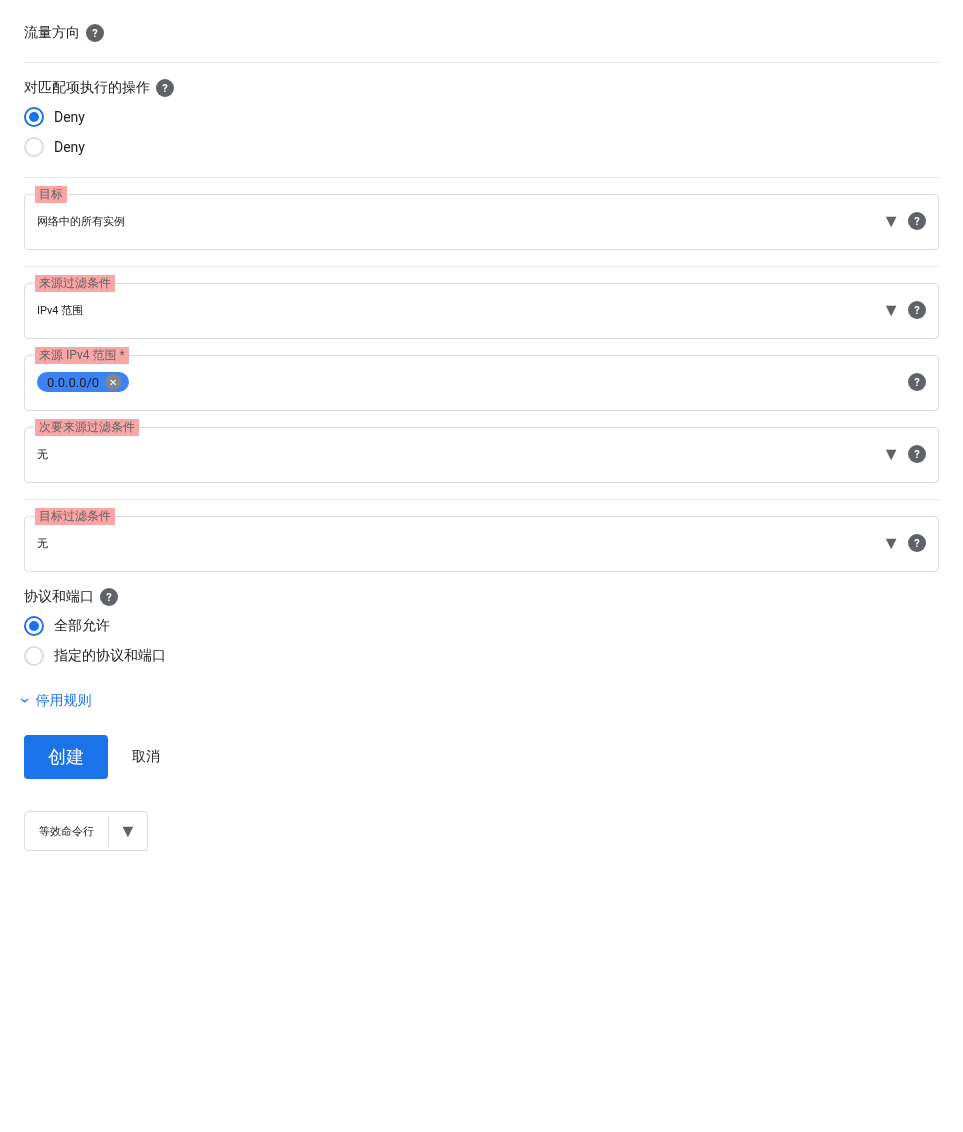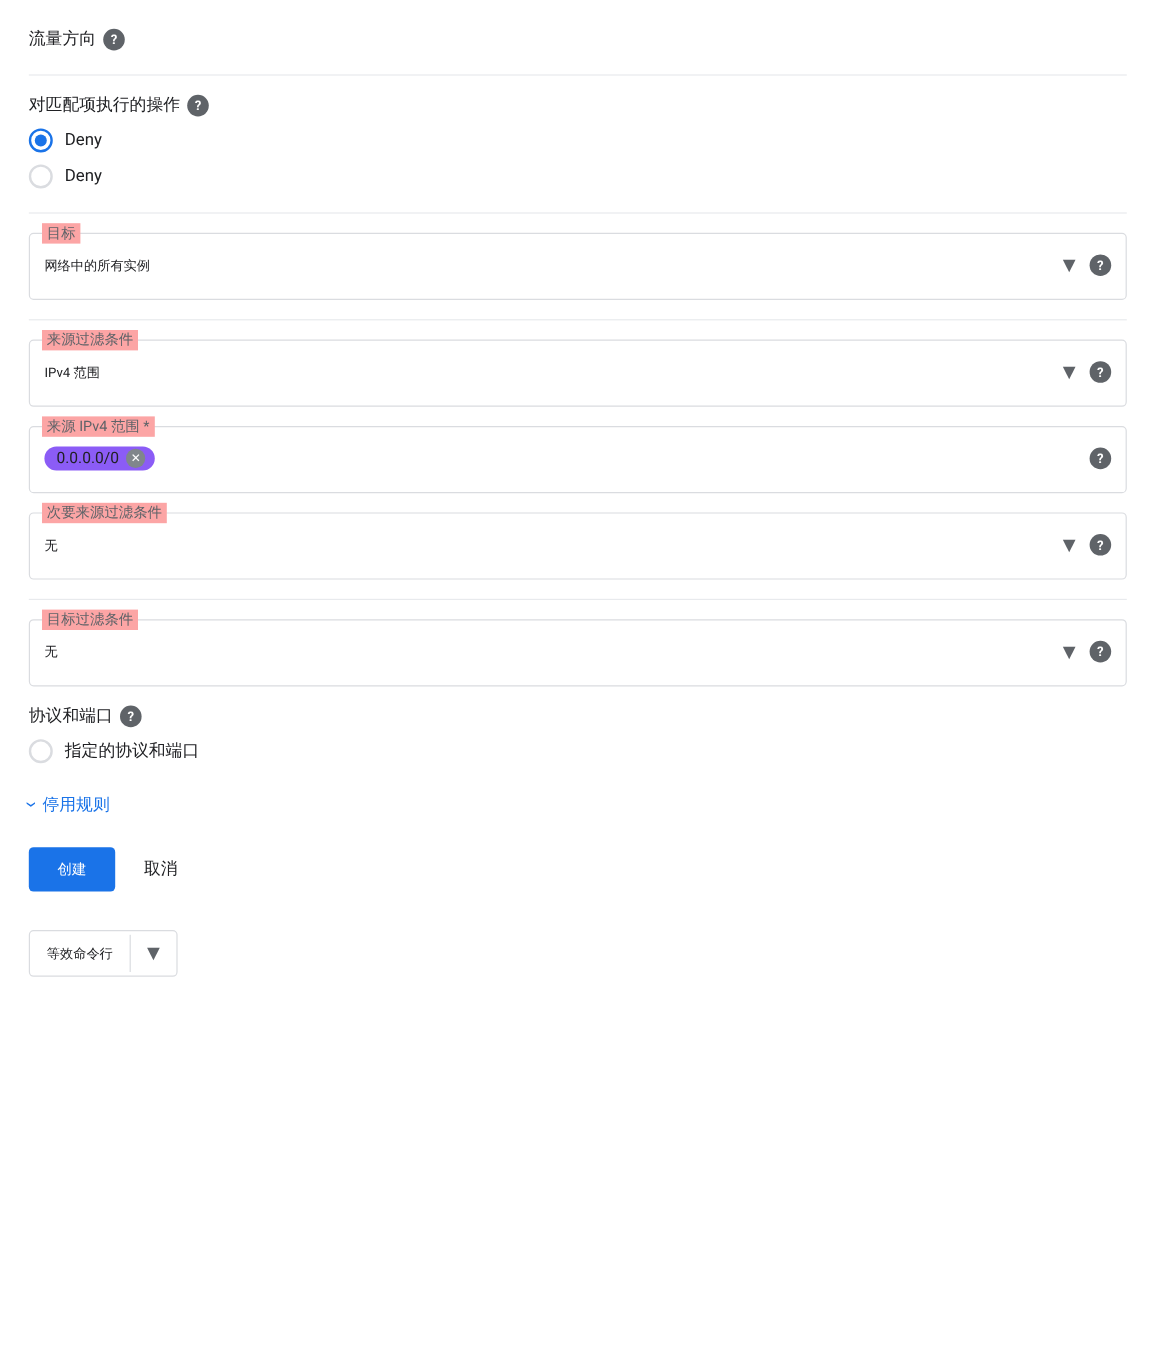--- a/index.html
+++ b/index.html
@@ -128,21 +128,21 @@
 
     .dropdown-icon {
       color: #5f6368;
       font-size: 18px;
       cursor: pointer;
     }
 
     .chip {
       display: inline-flex;
       align-items: center;
-      background: #8b5cf6;
+      background: #3b82f6;
       border-radius: 16px;
       padding: 2px 8px 2px 10px;
       font-size: 13px;
       gap: 6px;
       color: #202124;
     }
 
     .chip-close {
       display: inline-flex;
       align-items: center;
@@ -187,21 +187,21 @@
       gap: 16px;
       margin-bottom: 32px;
     }
 
     .btn-primary {
       background: #1a73e8;
       color: #fff;
       border: none;
       border-radius: 4px;
       padding: 10px 24px;
-      font-size: 12px;
+      font-size: 18px;
       font-weight: 500;
       cursor: pointer;
     }
 
     .btn-text {
       background: transparent;
       border: none;
       color: #202124;
       font-size: 14px;
       cursor: pointer;
@@ -323,20 +323,24 @@
   </div>
 </div>
 
 <div class="protocol-section section">
   <div class="section-label">
     <span>协议和端口</span>
     <span class="help-icon">?</span>
   </div>
   <div class="radio-group">
     <div class="radio-item">
+      <div class="radio-circle selected"></div>
+      <span class="radio-label">全部允许</span>
+    </div>
+    <div class="radio-item">
       <div class="radio-circle"></div>
       <span class="radio-label">指定的协议和端口</span>
     </div>
   </div>
 </div>
 
 <div class="disable-rule-link">
   <span class="chevron-icon" style="transform: rotate(90deg); display: inline-block; font-size: 18px; color: rgb(26, 115, 232);">›</span>
   <span>停用规则</span>
 </div>

